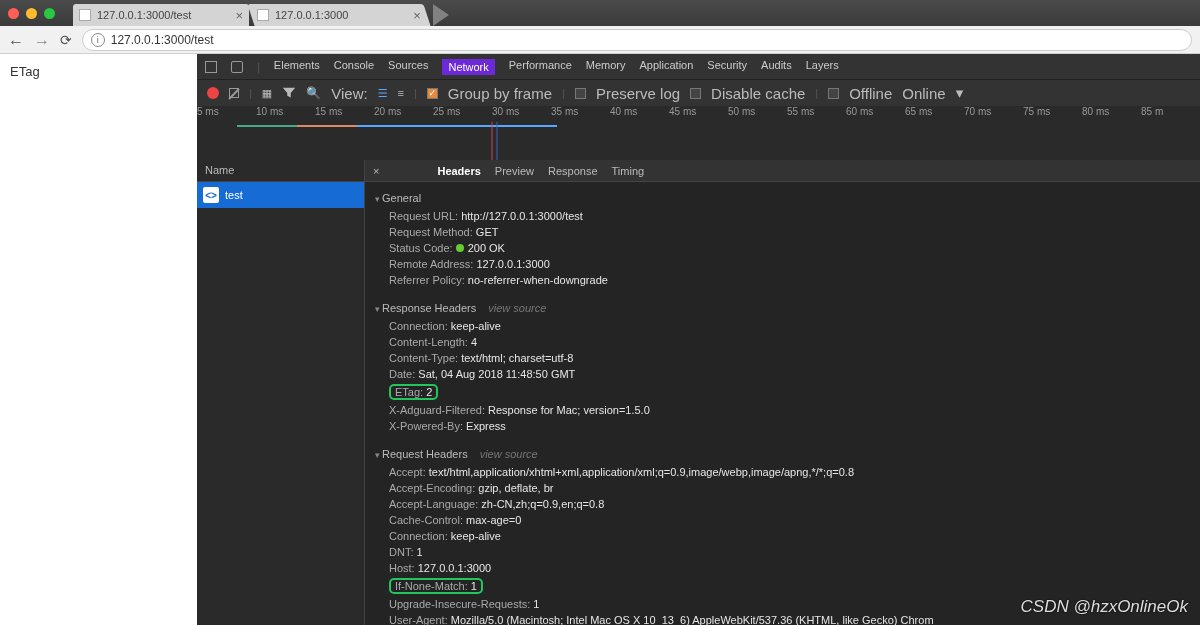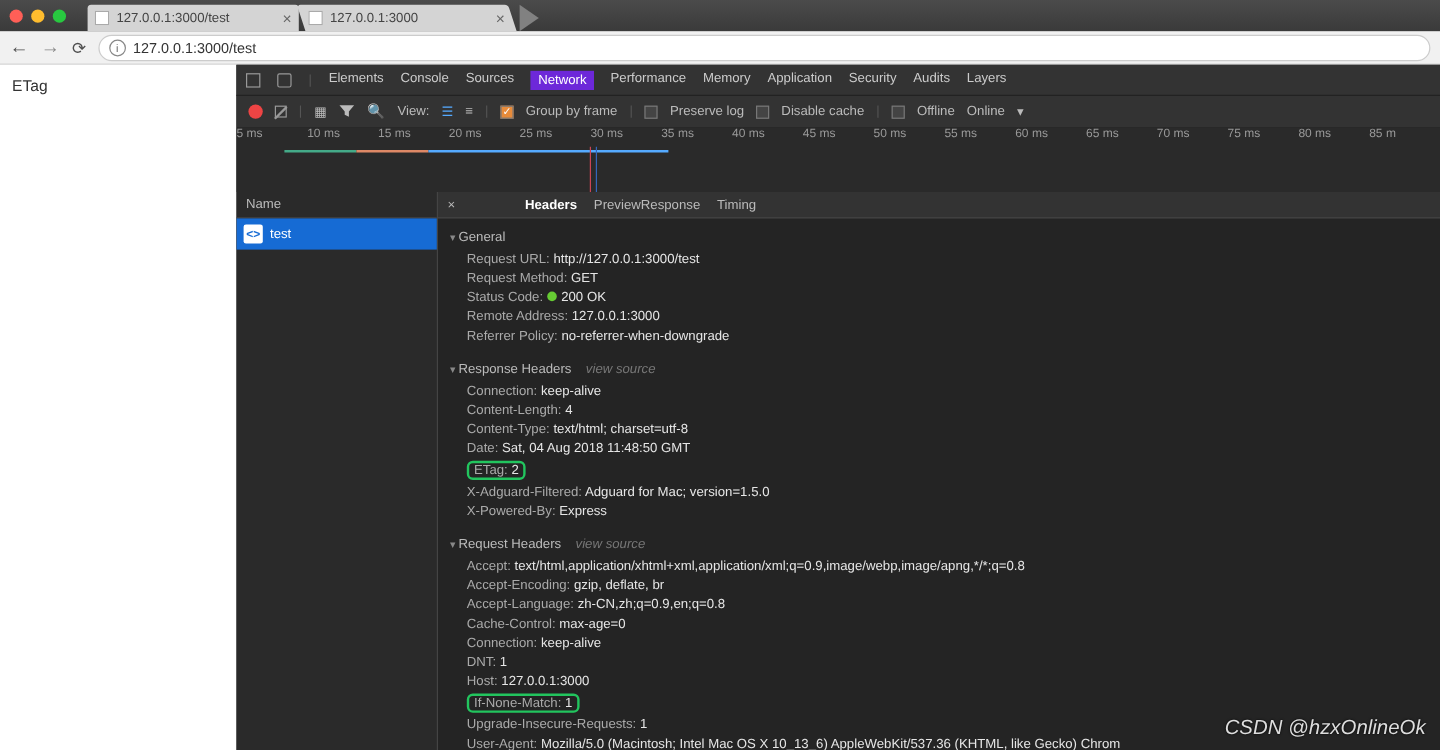--- a/index.html
+++ b/index.html
@@ -38,21 +38,21 @@
 .dt-panel.active{color:#fff;background:#6d28d9;padding:2px 6px;}
 .dt-sub{height:26px;background:#333;display:flex;align-items:center;padding:0 10px;gap:10px;color:#bbb;}
 .record-dot{width:12px;height:12px;border-radius:50%;background:#e44;}
 .stop-icn{width:10px;height:10px;border:1px solid #999;position:relative;}
 .stop-icn::after{content:"";position:absolute;width:2px;height:14px;background:#999;transform:rotate(45deg);left:3px;top:-2px;}
 .filter-icon{width:14px;height:14px;position:relative;}
 .filter-icon svg{width:14px;height:14px;fill:#bbb;}
 .search-icn{font-size:12px;}
 .chk{width:11px;height:11px;border:1px solid #777;display:inline-flex;align-items:center;justify-content:center;background:#444;}
 .chk.on{background:#e88b3a;color:#fff;font-size:9px;}
-.lbl{font-size:11px;text-align:center;}
+.lbl{font-size:15px;text-align:center;}
 .timeline{height:54px;background:#2a2a2a;position:relative;}
 .ticks{display:flex;height:16px;font-size:10px;color:#999;}
 .tick{width:59px;}
 .tl-svg{position:absolute;left:0;top:16px;height:38px;width:100%;}
 .tl-bar1{stroke:#4a8;stroke-width:2;}
 .tl-bar2{stroke:#d86;stroke-width:2;}
 .tl-bar3{stroke:#5af;stroke-width:2;}
 .tl-cur1{stroke:#c45;stroke-width:1;}
 .tl-cur2{stroke:#36b;stroke-width:1;}
 
@@ -198,40 +198,40 @@
         <div class="name-hdr">Name</div>
         <div class="name-row">
           <span class="name-ico">&lt;&gt;</span>
           <span>test</span>
         </div>
       </div>
 
       <div class="detail">
         <div class="detail-tabs">
           <span class="x">×</span>
-          <span id="detail-tabs-holder"><span class="dtab active" style="margin-right: 14px;">Headers</span><span class="dtab" style="">Preview</span><span class="dtab" style="margin-right: 14px;">Response</span><span class="dtab" style="margin-right: 14px;">Timing</span></span>
+          <span id="detail-tabs-holder"><span class="dtab active" style="margin-right: 14px;">Headers</span><span class="dtab" style="margin-right: 14px;">Preview</span><span class="dtab" style="margin-right: 14px;">Response</span><span class="dtab" style="margin-right: 14px;">Timing</span></span>
         </div>
 
         <div class="sect">
           <div class="sect-hd"><span>General</span></div>
           <div class="kv"><span class="k">Request URL:</span> <span class="v">http://127.0.0.1:3000/test</span></div>
           <div class="kv"><span class="k">Request Method:</span> <span class="v">GET</span></div>
           <div class="kv"><span class="k">Status Code:</span> <span class="status-dot"></span><span class="v">200 OK</span></div>
           <div class="kv"><span class="k">Remote Address:</span> <span class="v">127.0.0.1:3000</span></div>
           <div class="kv"><span class="k">Referrer Policy:</span> <span class="v">no-referrer-when-downgrade</span></div>
         </div>
 
         <div class="sect">
           <div class="sect-hd"><span>Response Headers</span><span class="view-src">view source</span></div>
           <div class="kv"><span class="k">Connection:</span> <span class="v">keep-alive</span></div>
           <div class="kv"><span class="k">Content-Length:</span> <span class="v">4</span></div>
           <div class="kv"><span class="k">Content-Type:</span> <span class="v">text/html; charset=utf-8</span></div>
           <div class="kv"><span class="k">Date:</span> <span class="v">Sat, 04 Aug 2018 11:48:50 GMT</span></div>
           <div class="kv"><span class="hl"><span class="k">ETag:</span> <span class="v">2</span></span></div>
-          <div class="kv"><span class="k">X-Adguard-Filtered:</span> <span class="v">Adguard for Mac; version=1.5.0</span></div>
+          <div class="kv"><span class="k">X-Adguard-Filtered:</span> <span class="v">Response for Mac; version=1.5.0</span></div>
           <div class="kv"><span class="k">X-Powered-By:</span> <span class="v">Express</span></div>
         </div>
 
         <div class="sect">
           <div class="sect-hd"><span>Request Headers</span><span class="view-src">view source</span></div>
           <div class="kv"><span class="k">Accept:</span> <span class="v">text/html,application/xhtml+xml,application/xml;q=0.9,image/webp,image/apng,*/*;q=0.8</span></div>
           <div class="kv"><span class="k">Accept-Encoding:</span> <span class="v">gzip, deflate, br</span></div>
           <div class="kv"><span class="k">Accept-Language:</span> <span class="v">zh-CN,zh;q=0.9,en;q=0.8</span></div>
           <div class="kv"><span class="k">Cache-Control:</span> <span class="v">max-age=0</span></div>
           <div class="kv"><span class="k">Connection:</span> <span class="v">keep-alive</span></div>

